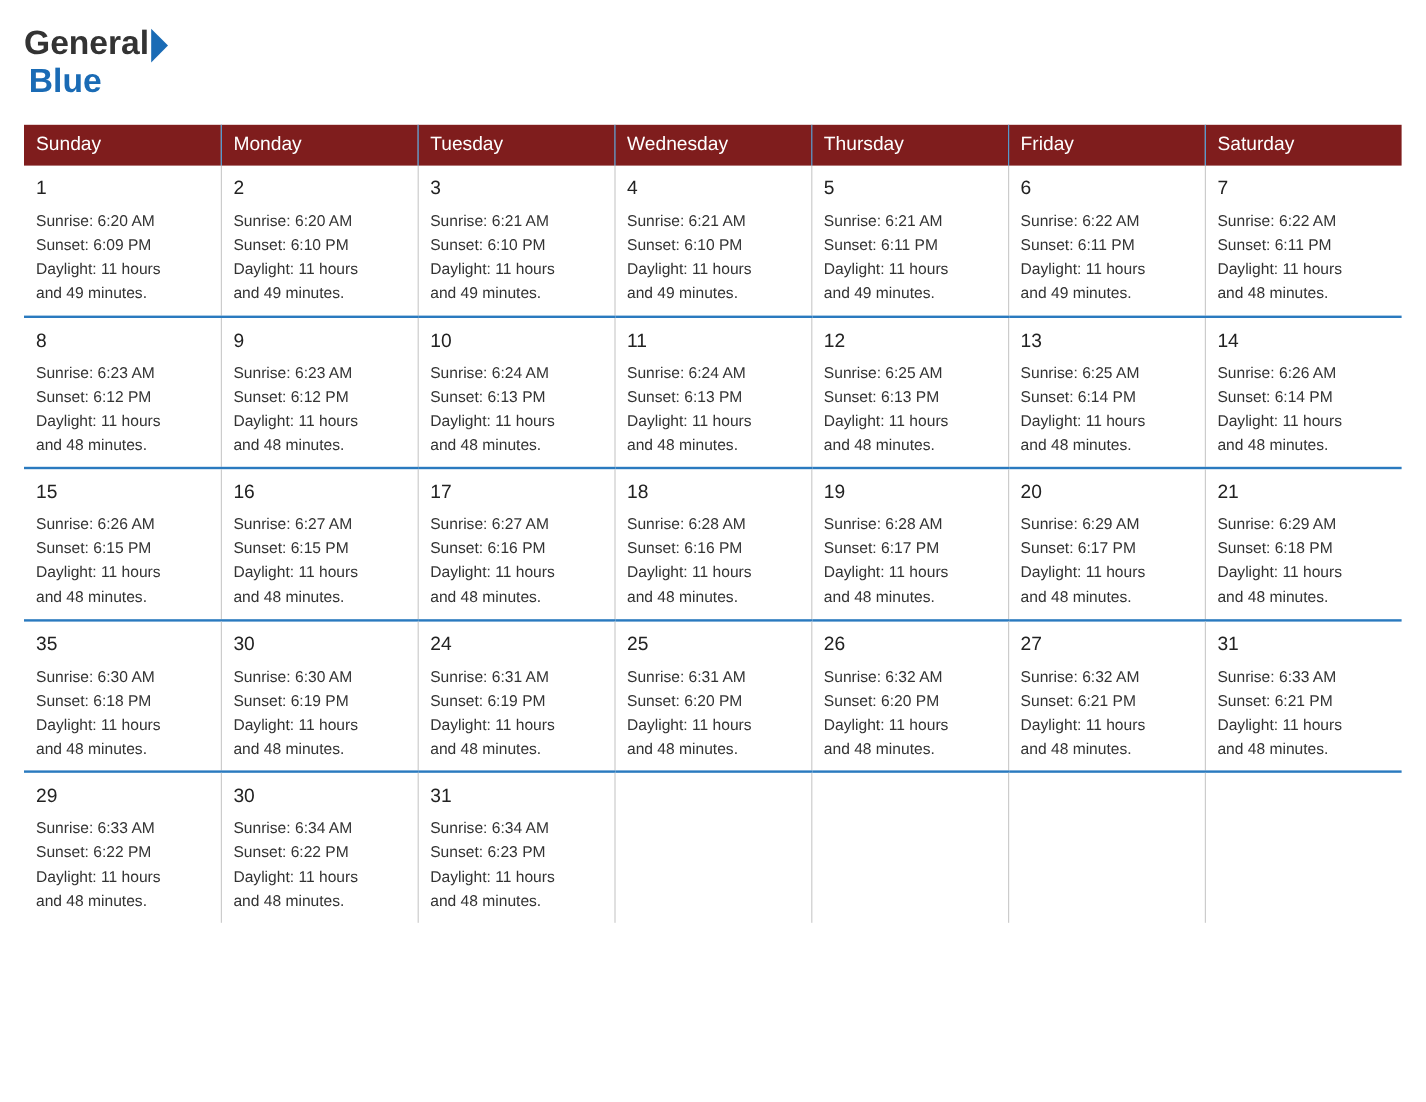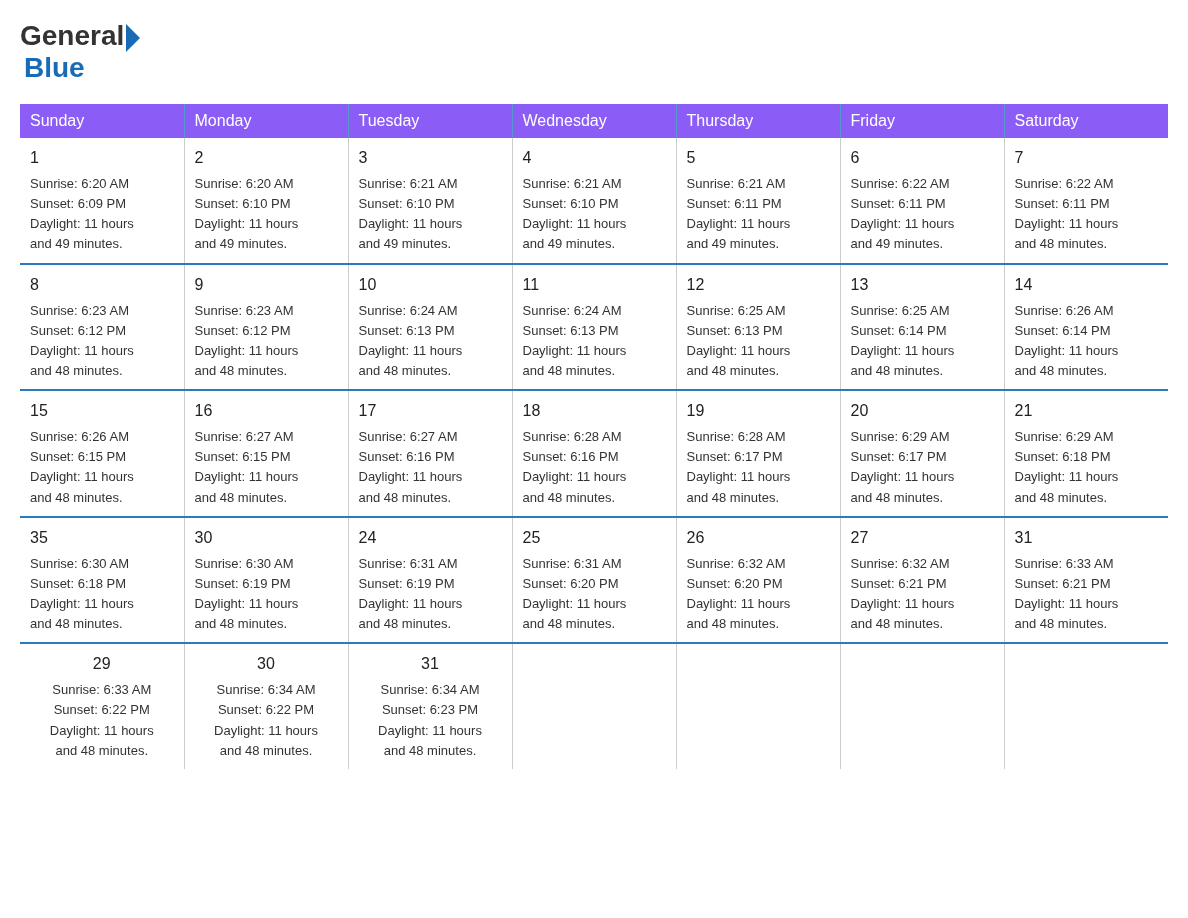--- a/index.html
+++ b/index.html
@@ -55,21 +55,21 @@
     .location-title {
       font-size: 22px;
       color: #444;
       margin-top: 4px;
     }
     table {
       width: 100%;
       border-collapse: collapse;
     }
     thead th {
-      background-color: #8b5cf6;
+      background-color: #7f1d1d;
       color: #fff;
       font-size: 16px;
       font-weight: normal;
       padding: 8px 10px;
       text-align: left;
       border-right: 1px solid #5599cc;
     }
     thead th:last-child {
       border-right: none;
     }
@@ -82,21 +82,20 @@
       border-bottom: 2px solid #2a7abf;
       width: calc(100% / 7);
       min-height: 110px;
       line-height: 1.5;
     }
     tbody td:last-child {
       border-right: none;
     }
     tbody tr:last-child td {
       border-bottom: none;
-      text-align: center;
     }
     .day-number {
       font-size: 16px;
       font-weight: normal;
       margin-bottom: 4px;
       color: #222;
     }
     .day-info {
       font-size: 13px;
       color: #333;

